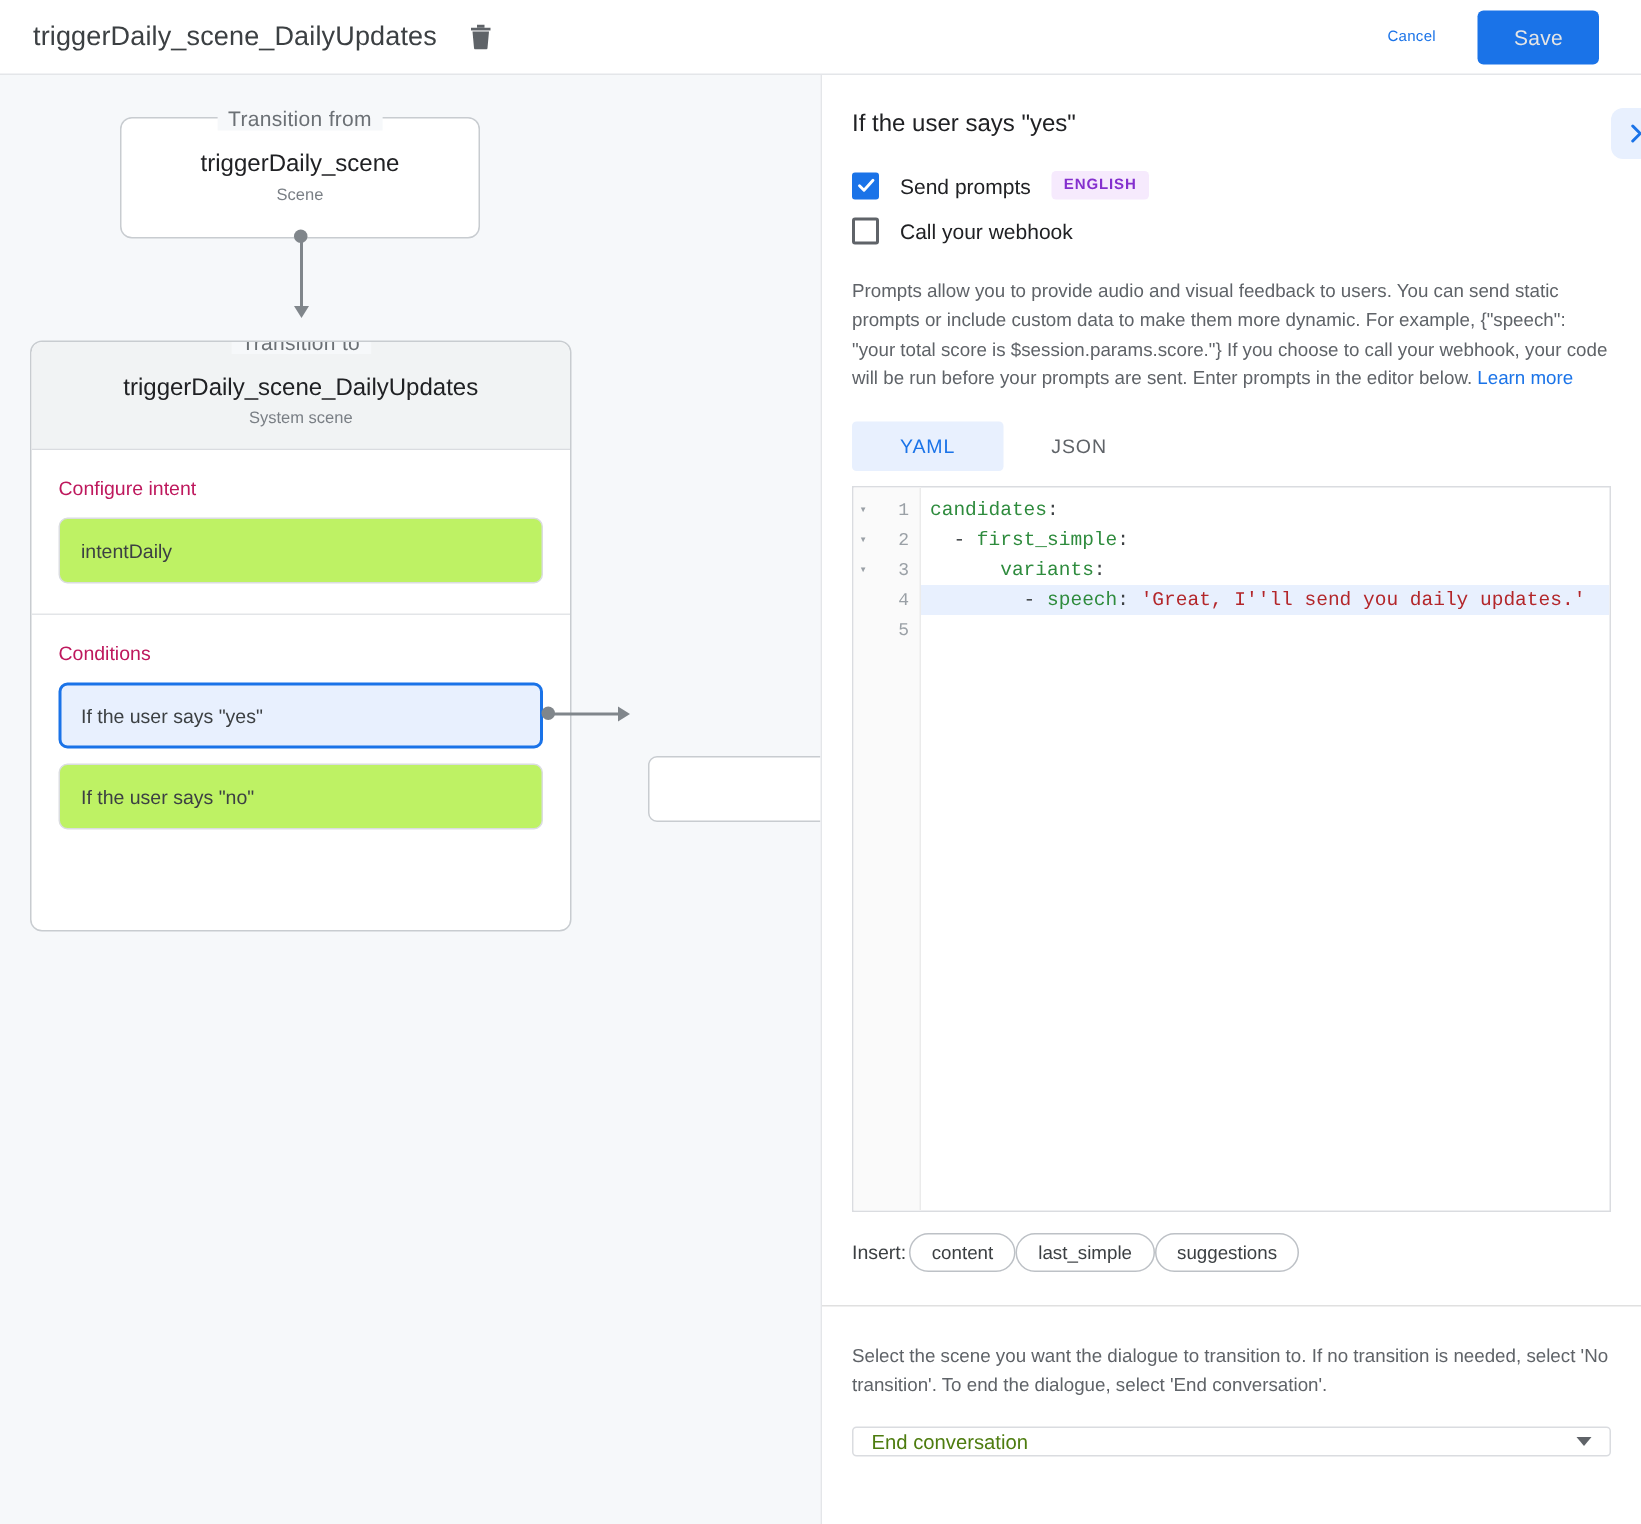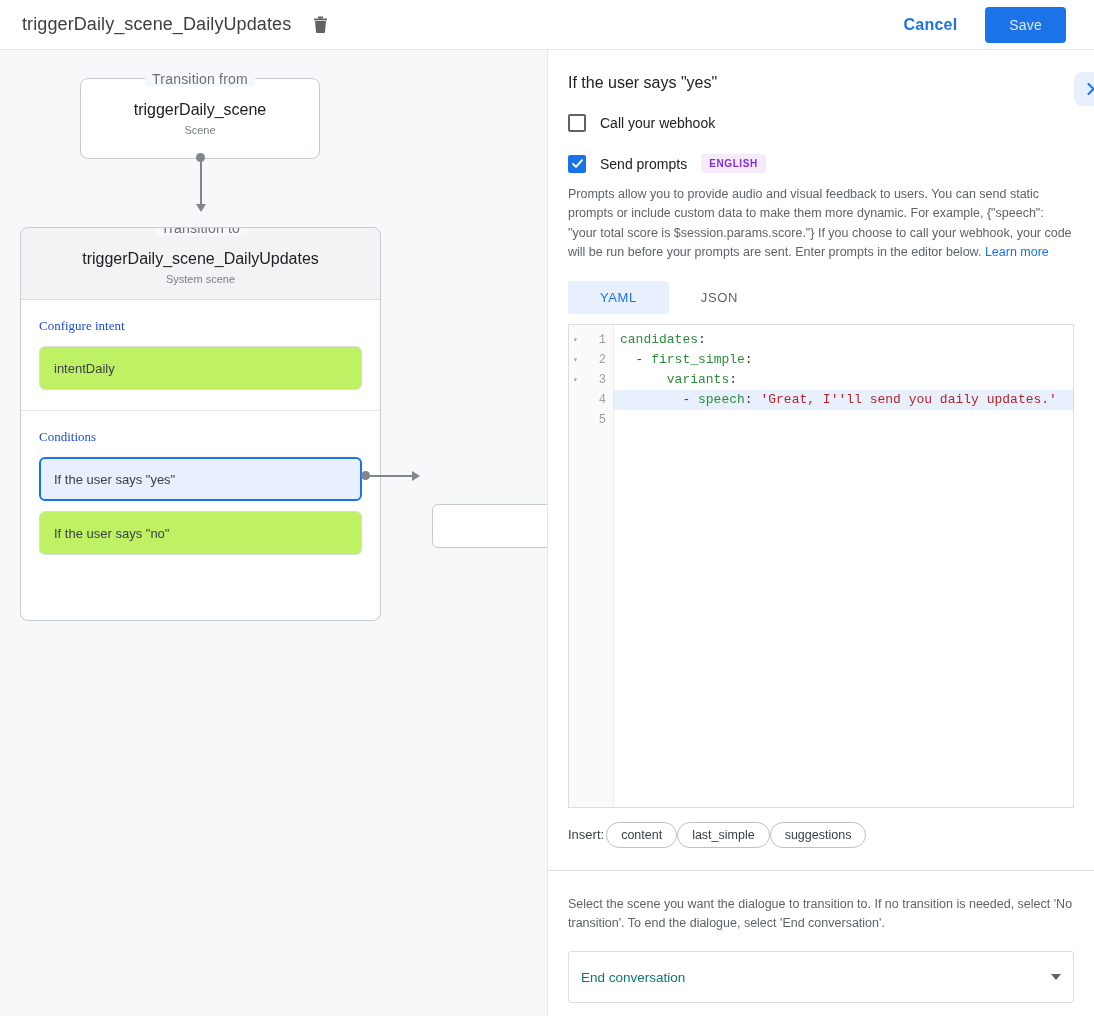--- a/index.html
+++ b/index.html
@@ -21,22 +21,22 @@
   .topbar-title {
     margin-left: 22px; font-size: 18px; color: #3c4043; letter-spacing: .1px;
   }
   .trash-btn {
     margin-left: 16px; width: 26px; height: 26px;
     display: flex; align-items: center; justify-content: center;
     cursor: pointer; border-radius: 50%;
   }
   .topbar-right { margin-left: auto; display: flex; align-items: center; gap: 14px; padding-right: 28px; }
   .cancel-btn {
-    background: none; border: none; color: #1a73e8; font-size: 16px;
-    font-family: inherit; font-weight: 700; cursor: pointer; padding: 8px 14px;
+    background: none; border: none; color: #1a73e8; font-size: 10px;
+    font-family: inherit; font-weight: 400; cursor: pointer; padding: 8px 14px;
     border-radius: 4px; letter-spacing: .2px;
   }
   .save-btn {
     background: #1a73e8; border: none; color: #e5e5e5; font-size: 14px;
     font-family: inherit; font-weight: 500; cursor: pointer;
     padding: 0 24px; height: 36px; border-radius: 4px; letter-spacing: .2px;
   }
 
   
   .canvas {
@@ -81,21 +81,21 @@
     left: 20px; top: 177px; width: 361px; height: 394px;
     background: #fff; overflow: hidden;
   }
   #node-to .legend { left: 50%; transform: translateX(-50%); }
   .node-to-head {
     background: #f1f3f4; border-bottom: 1px solid #dadce0;
     padding: 22px 10px 14px; border-radius: 7px 7px 0 0;
   }
   .section { padding: 18px 18px 20px; }
   .section + .section { border-top: 1px solid #e3e5e8; }
-  .section-label { font-size: 13px; color: #1d4ed8; margin-bottom: 12px; font-family: Liberation Serif, serif; }
+  .section-label { font-size: 13px; color: #be185d; margin-bottom: 12px; }
   .inner-card {
     border: 1px solid #dadce0; border-radius: 6px; background: #bef264;
     height: 44px; display: flex; align-items: center; padding: 0 14px;
     font-size: 13px; color: #3c4043;
   }
   .inner-card + .inner-card { margin-top: 10px; }
   .inner-card.selected {
     border: 2px solid #1a73e8; background: #e8f0fe; padding: 0 13px;
   }
   
@@ -179,23 +179,23 @@
   .chip {
     border: 1px solid #bdc1c6; border-radius: 14px; padding: 5px 14px;
     font-size: 12.5px; color: #3c4043; cursor: pointer; background: #fff;
   }
 
   .divider { height: 1px; background: #e0e0e0; margin: 22px 0 0; width: 547px; margin-left: -20px; }
 
   .transition-sec { padding: 24px 20px 0 20px; }
   .sec-title { font-size: 16px; color: #202124; margin: 0 0 12px; font-weight: 400; }
   .select-box {
-    border: 1px solid #dadce0; border-radius: 3px; height: 52px;
+    border: 1px solid #dadce0; border-radius: 3px; height: 20px;
     display: flex; align-items: center; padding: 0 12px;
-    font-size: 13.5px; color: #0f766e; cursor: pointer; background: #fff;
+    font-size: 13.5px; color: #4d7c0f; cursor: pointer; background: #fff;
   }
   .caret {
     margin-left: auto; width: 0; height: 0;
     border-left: 5px solid transparent; border-right: 5px solid transparent;
     border-top: 6px solid #5f6368;
   }
 </style>
 </head>
 <body>
 
@@ -258,35 +258,35 @@
     <div class="panel-inner">
 
       <div class="expand-btn">
         <svg width="14" height="14" viewBox="0 0 14 14">
           <path d="M4.5 2 L9.5 7 L4.5 12" stroke="#1a73e8" stroke-width="2" fill="none" stroke-linecap="round" stroke-linejoin="round"></path>
         </svg>
       </div>
 
       <h2 class="panel-title">If the user says "yes"</h2>
 
-      <div class="check-row">
-        <div class="cb"></div>
-        <div class="check-label">Call your webhook</div>
-      </div>
-
       <div class="check-row" style="margin-bottom:12px;">
         <div class="cb checked">
           <svg width="13" height="13" viewBox="0 0 13 13">
             <path d="M2 6.8 L5 9.8 L11 3.2" stroke="#fff" stroke-width="1.9" fill="none" stroke-linecap="round" stroke-linejoin="round"></path>
           </svg>
         </div>
         <div class="check-label">Send prompts</div>
         <div class="lang-badge">ENGLISH</div>
       </div>
 
+      <div class="check-row">
+        <div class="cb"></div>
+        <div class="check-label">Call your webhook</div>
+      </div>
+
       <p class="desc"><span>Prompts allow you to provide audio and visual feedback to users. You can send static prompts or include custom data to make them more dynamic. For example, {"speech": "your total score is $session.params.score."} If you choose to call your webhook, your code will be run before your prompts are sent. Enter prompts in the editor below.</span> <a class="link">Learn more</a></p>
 
       <div class="tabs">
         <div class="tab active">YAML</div>
         <div class="tab">JSON</div>
       </div>
 
       <div class="editor">
         <div class="gutter" id="gutter">
             <div class="gline">

